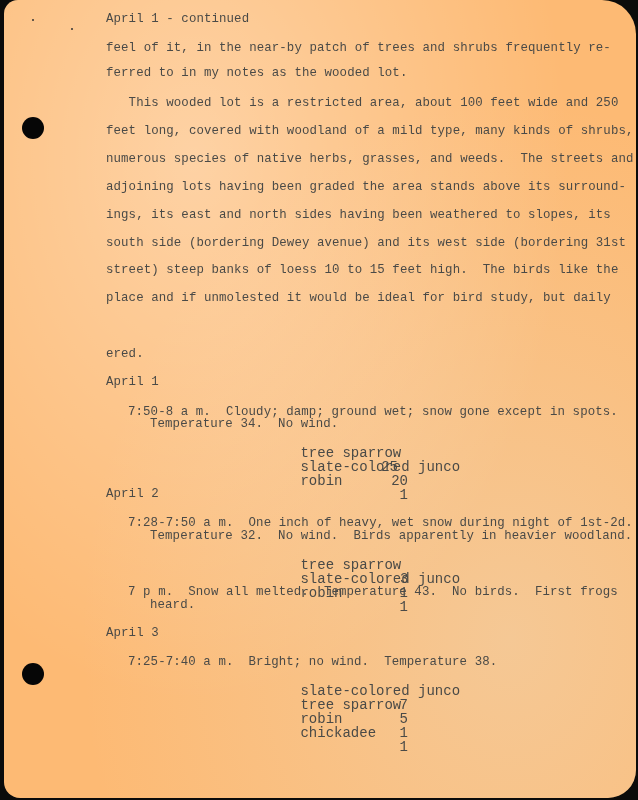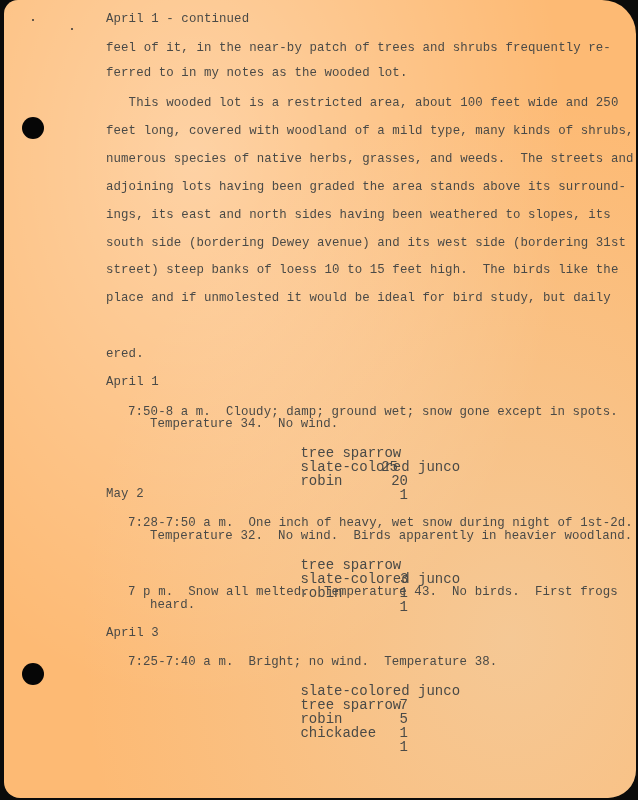--- a/index.html
+++ b/index.html
@@ -108,21 +108,21 @@
       <span>slate-colored junco</span>
       <span class="count" style="left:134px;">20</span>
     </div>
     <div class="species-row" style="left:246px; top:460px; width:160px;">
       <span>robin</span>
       <span class="count" style="left:134px;">1</span>
     </div>
   </div>
 
   <div>
-    <div class="tw" style="left:102px; top:488px;">May 2</div>
+    <div class="tw" style="left:102px; top:488px;">April 2</div>
     <div class="tw" style="left:124px; top:517px;">7:28-7:50 a m.  One inch of heavy, wet snow during night of 1st-2d.</div>
     <div class="tw" style="left:146px; top:530px;">Temperature 32.  No wind.  Birds apparently in heavier woodland.</div>
 
     <div class="species-row" style="left:246px; top:544px; width:160px;">
       <span>tree sparrow</span>
       <span class="count" style="left:134px; text-align:left; left:150px;">3</span>
     </div>
     <div class="species-row" style="left:246px; top:558px; width:160px;">
       <span>slate-colored junco</span>
       <span class="count" style="left:134px;">1</span>

